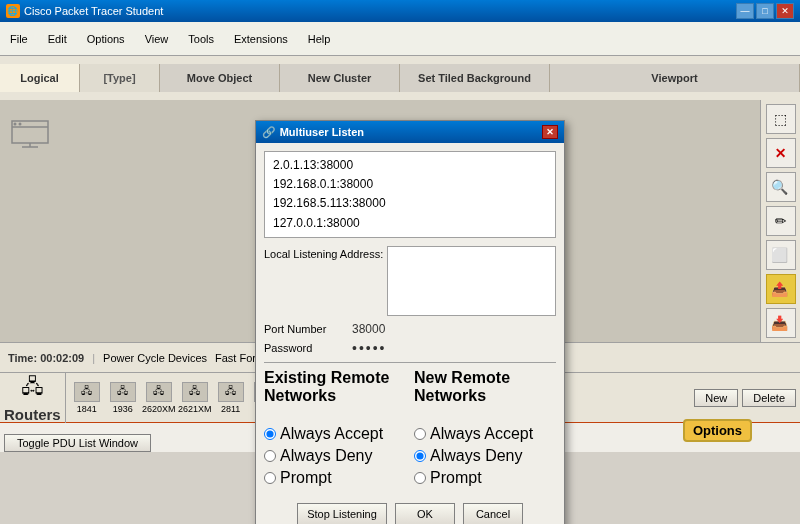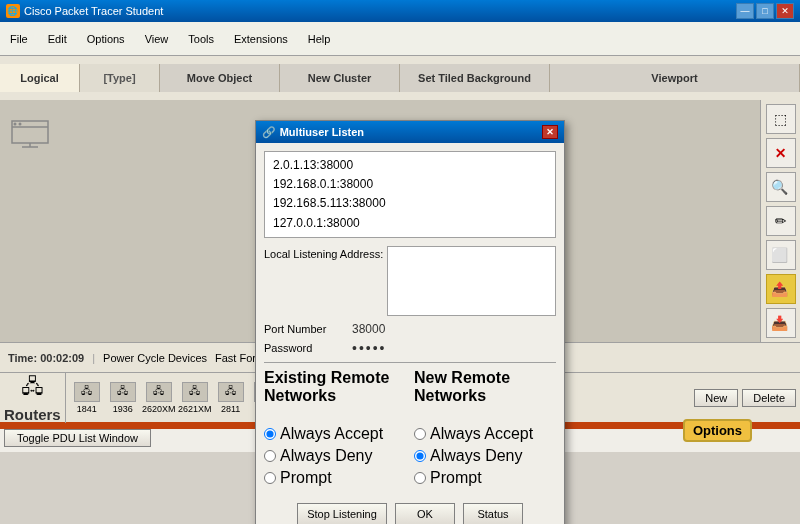--- a/index.html
+++ b/index.html
@@ -181,23 +181,23 @@
       display: flex;
       align-items: center;
       justify-content: center;
       font-size: 10px;
     }
 
     
     .pdu-bar {
       background: #f0eee8;
       height: 30px;
-      border-top: 7px solid #c2410c;
-      display: flex;
-      align-items: flex-start;
+      border-top: 1px solid #c2410c;
+      display: flex;
+      align-items: flex-end;
       padding: 0 4px;
       gap: 12px;
     }
 
     
     .dialog-overlay {
       position: absolute;
       top: 0;
       left: 0;
       right: 0;
@@ -512,21 +512,21 @@
               <div class="radio-row">
                 <input type="radio" class="radio-input" name="newnet" style="">
                 <label class="radio-label">Prompt</label>
               </div>
             </div>
           </div>
 
           <div class="dialog-buttons">
             <button class="btn btn-stop">Stop Listening</button>
             <button class="btn">OK</button>
-            <button class="btn">Status</button>
+            <button class="btn">Cancel</button>
           </div>
         </div>
       </div>
     </div>
   </div>
 
   <div class="right-panel">
     <div class="right-btn">⬚</div>
     <div class="right-btn" style="color:#c00; font-weight:bold;">✕</div>
     <div class="right-btn">🔍</div>

